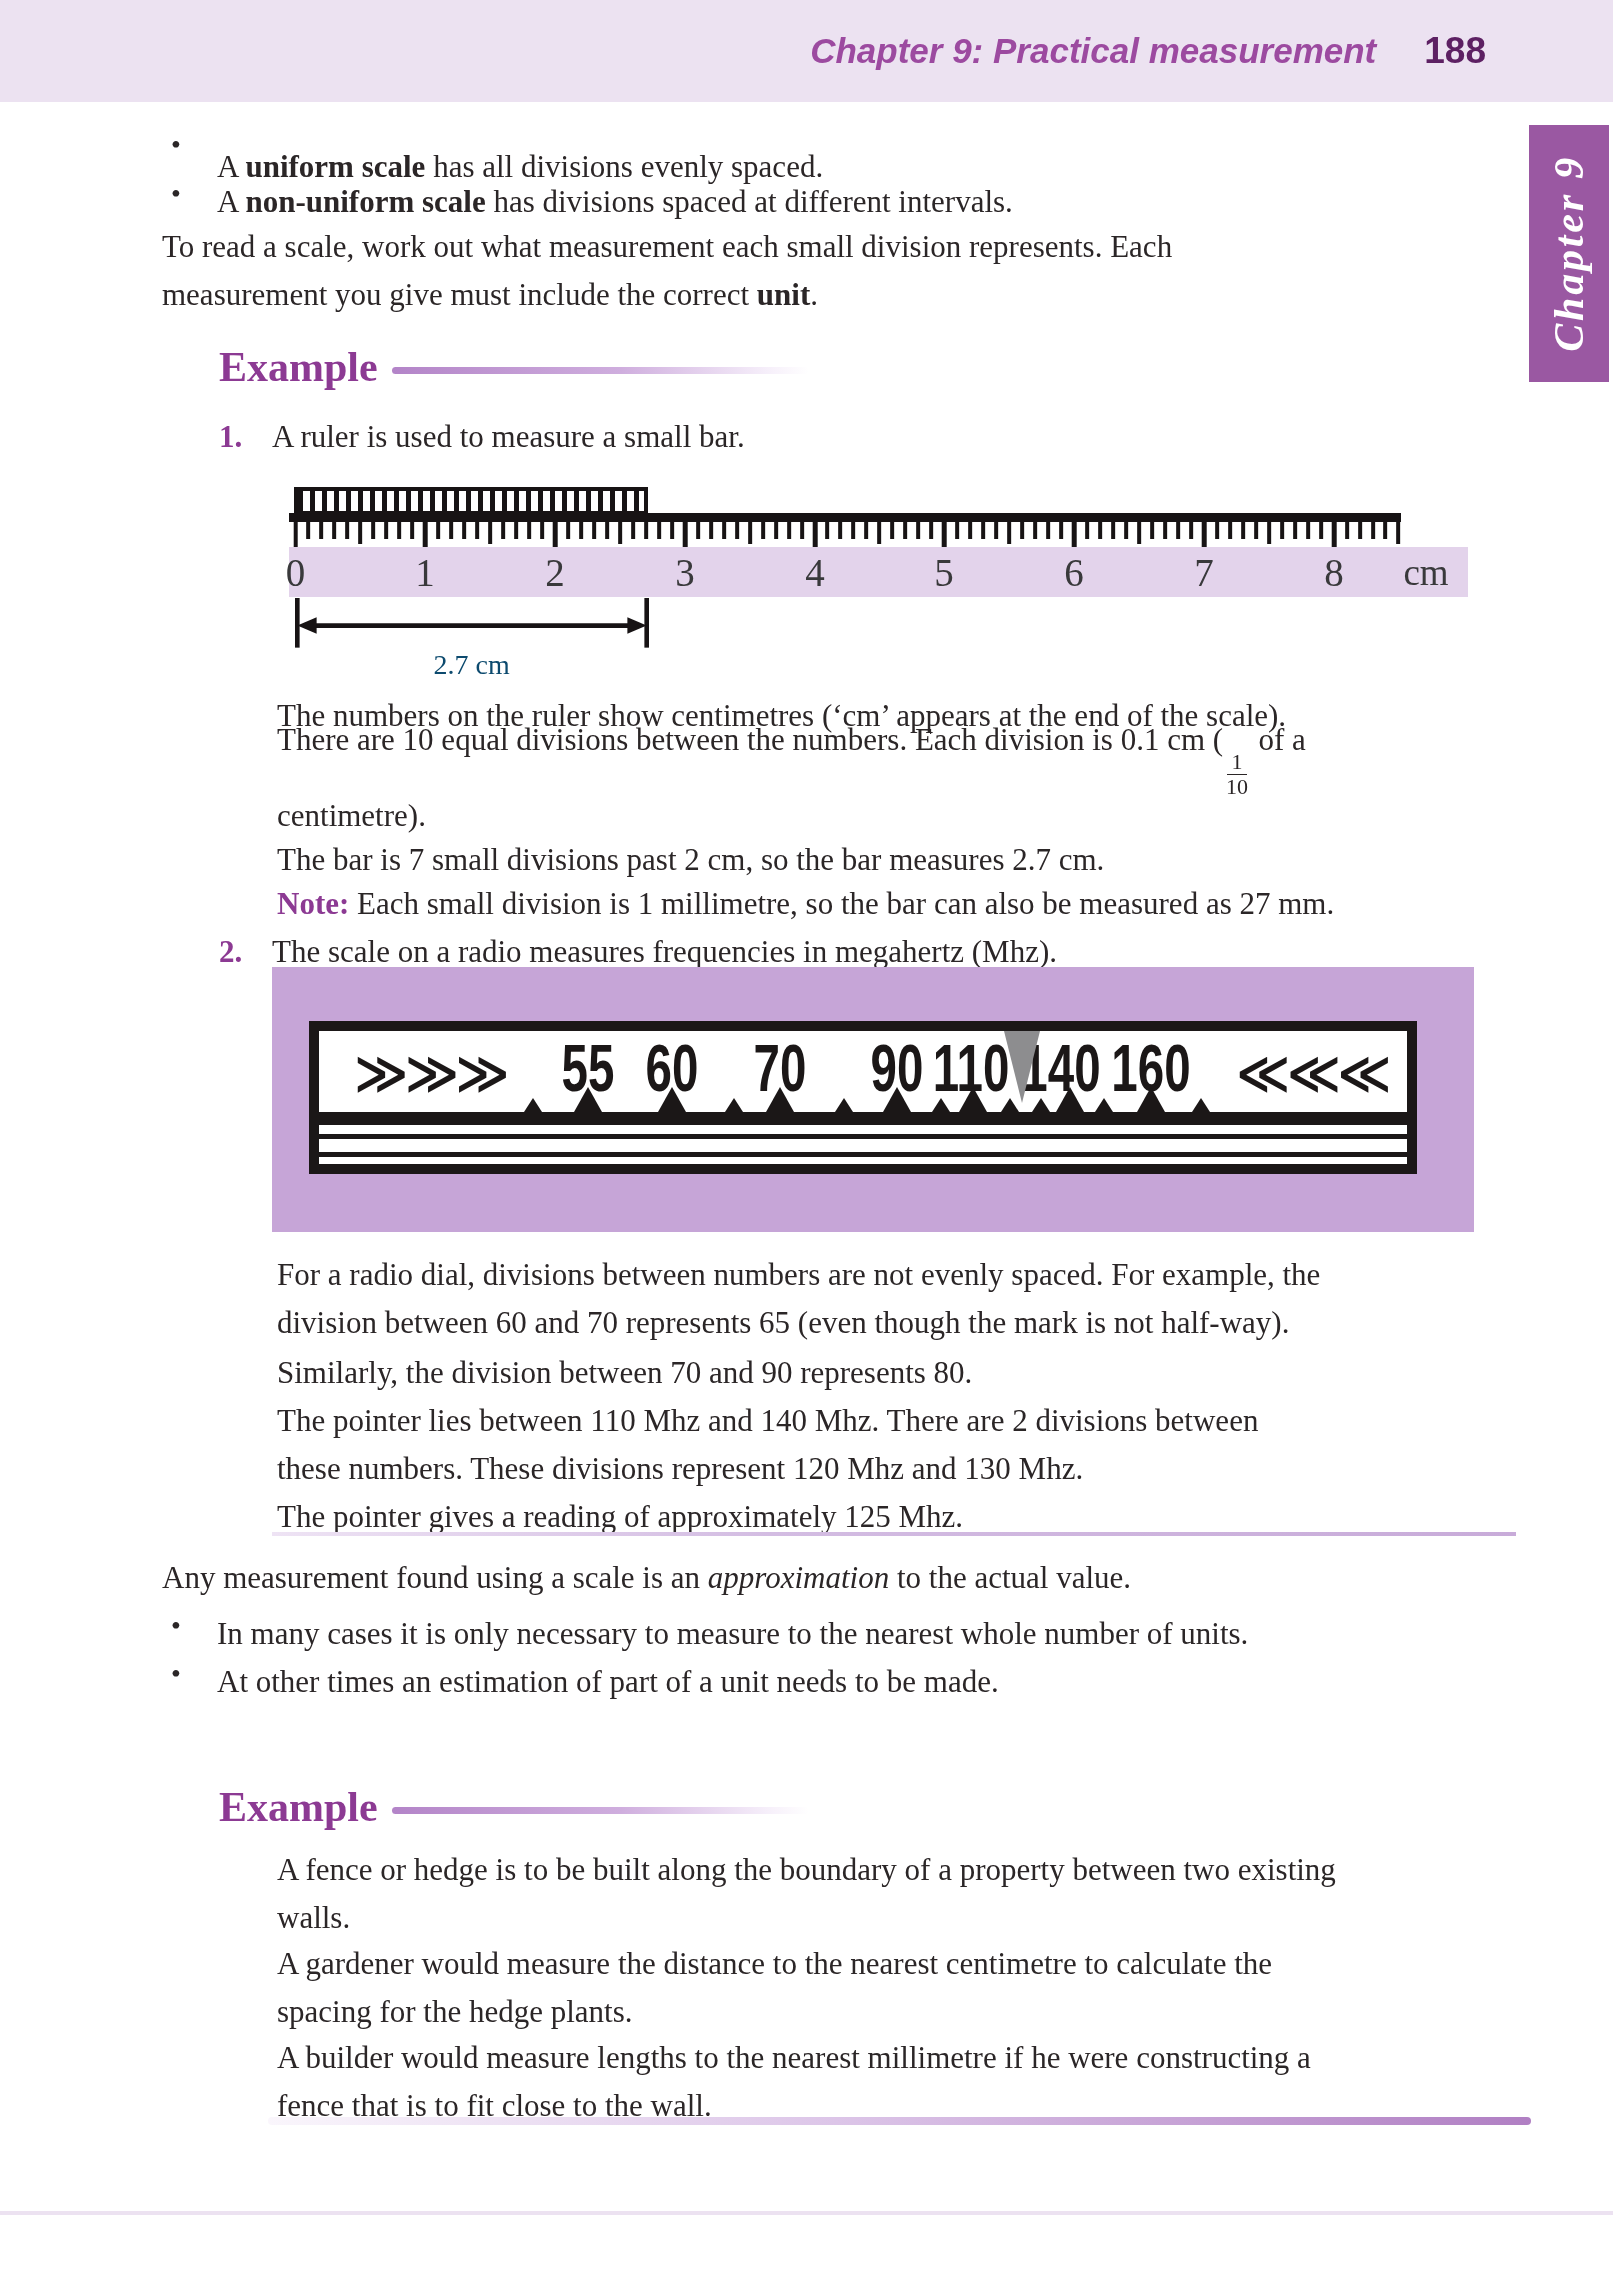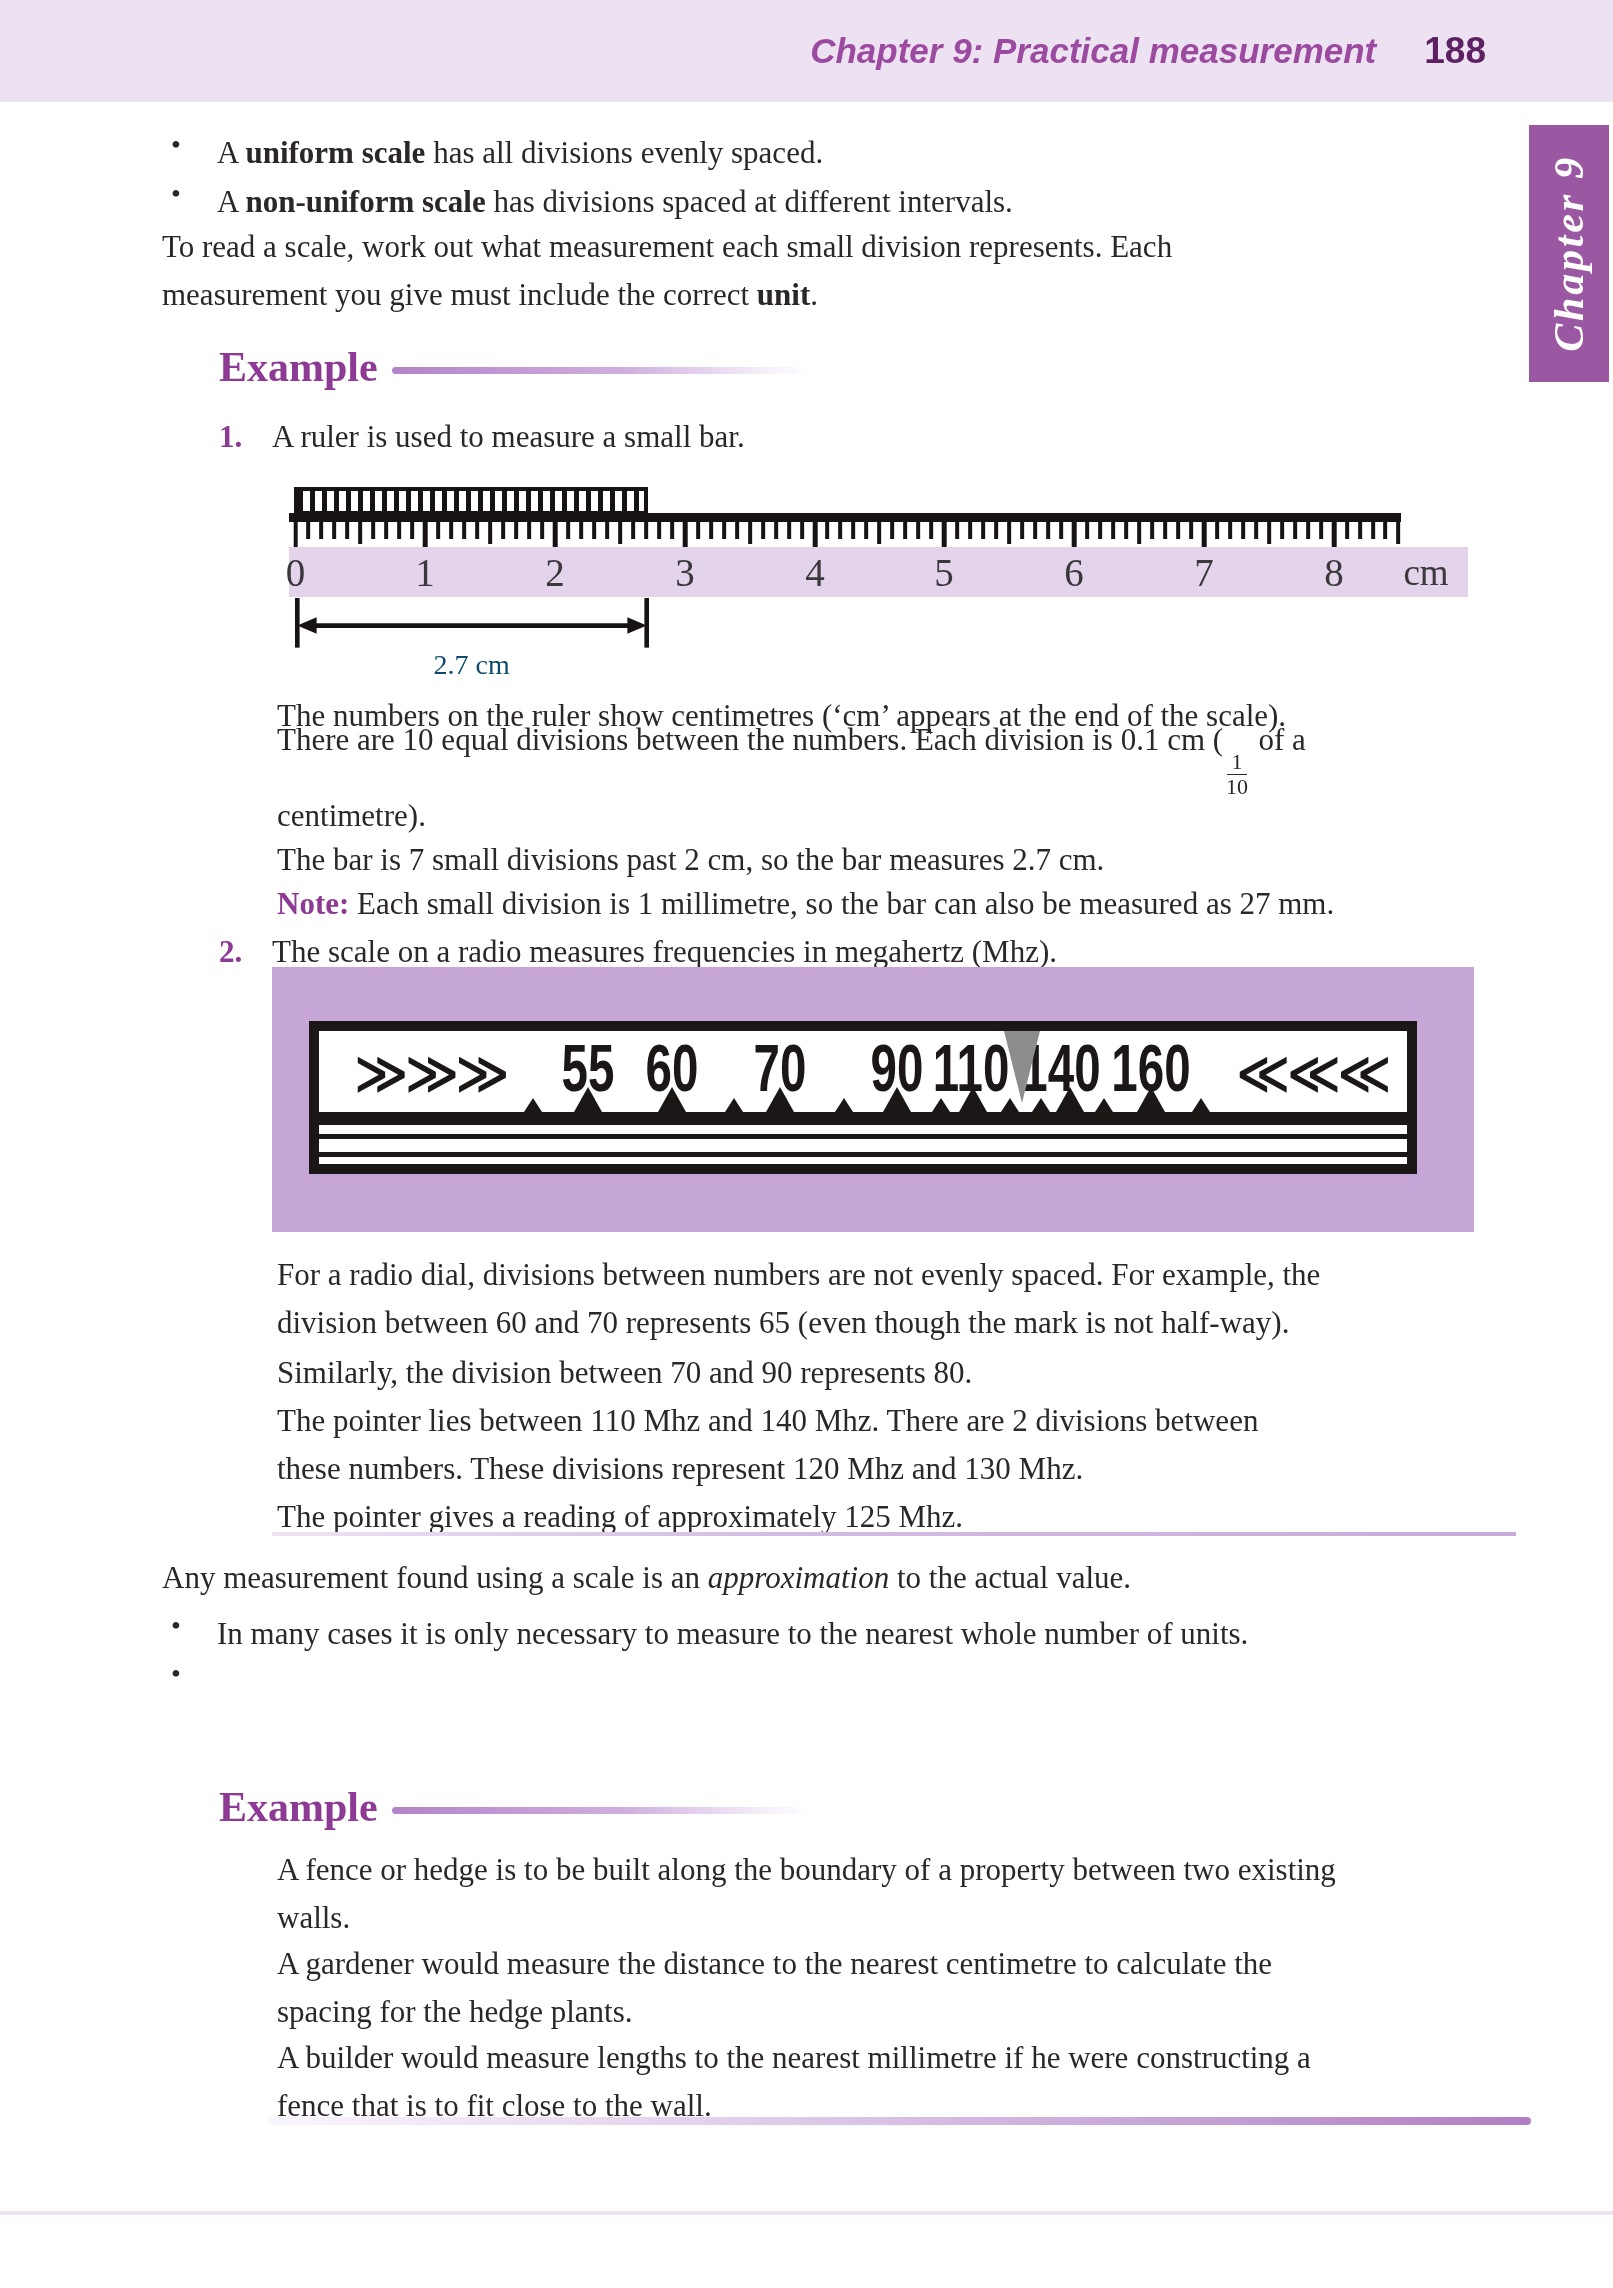--- a/index.html
+++ b/index.html
@@ -80,21 +80,21 @@
   <div class="header-inner">
     <span class="header-title">Chapter 9: Practical measurement</span>
     <span class="page-number">188</span>
   </div>
 
   <div id="chapter-tab">
     <span>Chapter 9</span>
   </div>
 
   <span class="bullet-dot" style="top:129px;">•</span>
-  <div class="t bullet-text" style="top:129px;text-align:right;"><span>A </span><span class="bold">uniform scale</span><span> has all divisions evenly spaced.</span></div>
+  <div class="t bullet-text" style="top:143px;text-align:right;"><span>A </span><span class="bold">uniform scale</span><span> has all divisions evenly spaced.</span></div>
   <span class="bullet-dot" style="top:178px;">•</span>
   <div class="t bullet-text" style="top:178px;"><span>A </span><span class="bold">non-uniform scale</span><span> has divisions spaced at different intervals.</span></div>
   <div class="t" style="left:162px; top:223px;">
     <span>To read a scale, work out what measurement each small division represents. Each</span><br>
     <span>measurement you give must include the correct </span><span class="bold">unit</span><span>.</span>
   </div>
 
   <div class="ex-head" style="top:343px;">Example</div>
   <div class="ex-line" style="top:367px;"></div>
 
@@ -244,20 +244,21 @@
   </div>
 
   <div class="divider1"></div>
 
   <div class="t" style="left:162px; top:1554px;">
     <span>Any measurement found using a scale is an </span><span class="ital">approximation</span><span> to the actual value.</span>
   </div>
   <span class="bullet-dot" style="top:1610px;">•</span>
   <div class="t bullet-text" style="top:1610px;">In many cases it is only necessary to measure to the nearest whole number of units.</div>
   <span class="bullet-dot" style="top:1658px;">•</span>
+  <div class="t bullet-text" style="top:1658px;">At other times an estimation of part of a unit needs to be made.</div>
 
   <div class="ex-head" style="top:1783px;">Example</div>
   <div class="ex-line" style="top:1807px;"></div>
 
   <div>
     <div class="t" style="left:277px; top:1846px;">A fence or hedge is to be built along the boundary of a property between two existing</div>
     <div class="t" style="left:277px; top:1894px;">walls.</div>
     <div class="t" style="left:277px; top:1940px;">A gardener would measure the distance to the nearest centimetre to calculate the</div>
     <div class="t" style="left:277px; top:1988px;">spacing for the hedge plants.</div>
     <div class="t" style="left:277px; top:2034px;">A builder would measure lengths to the nearest millimetre if he were constructing a</div>

